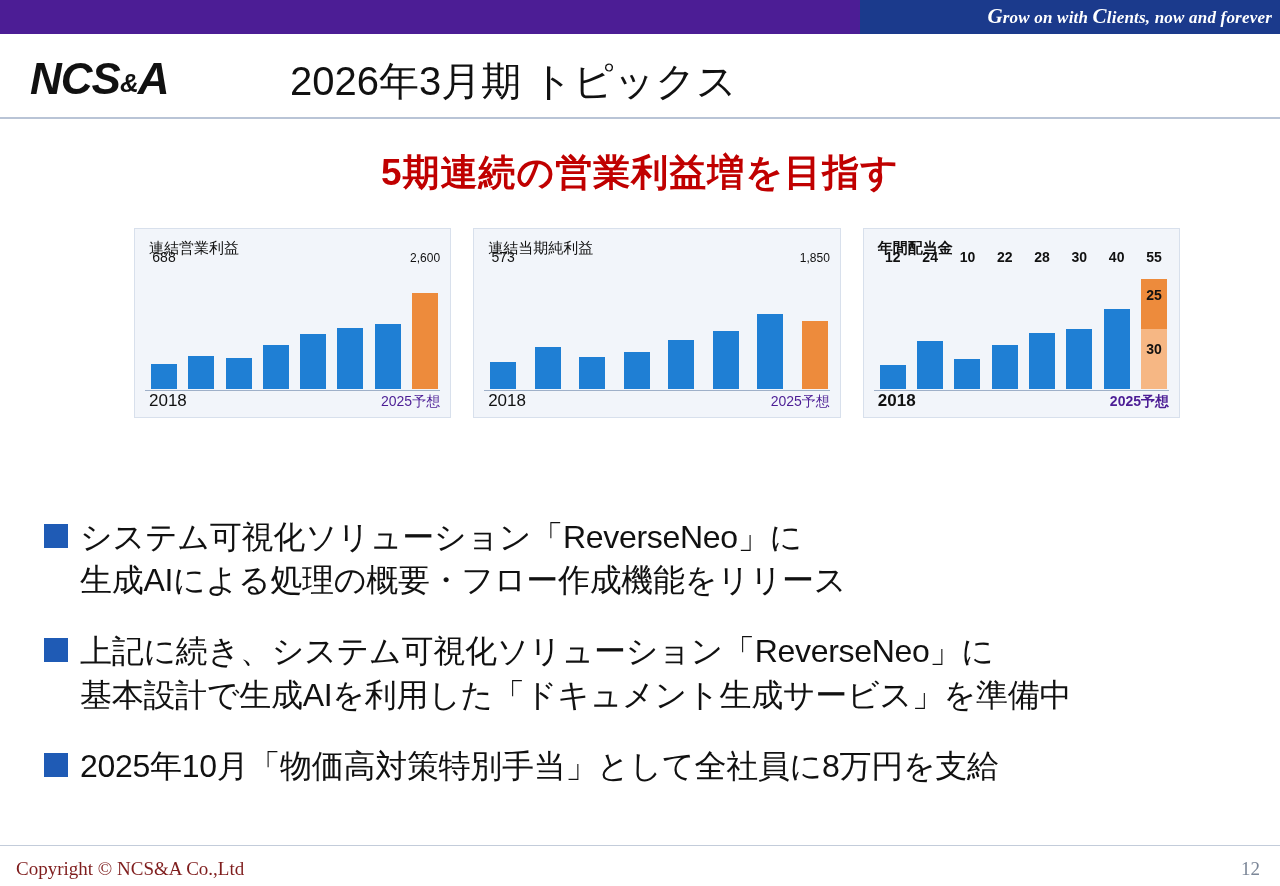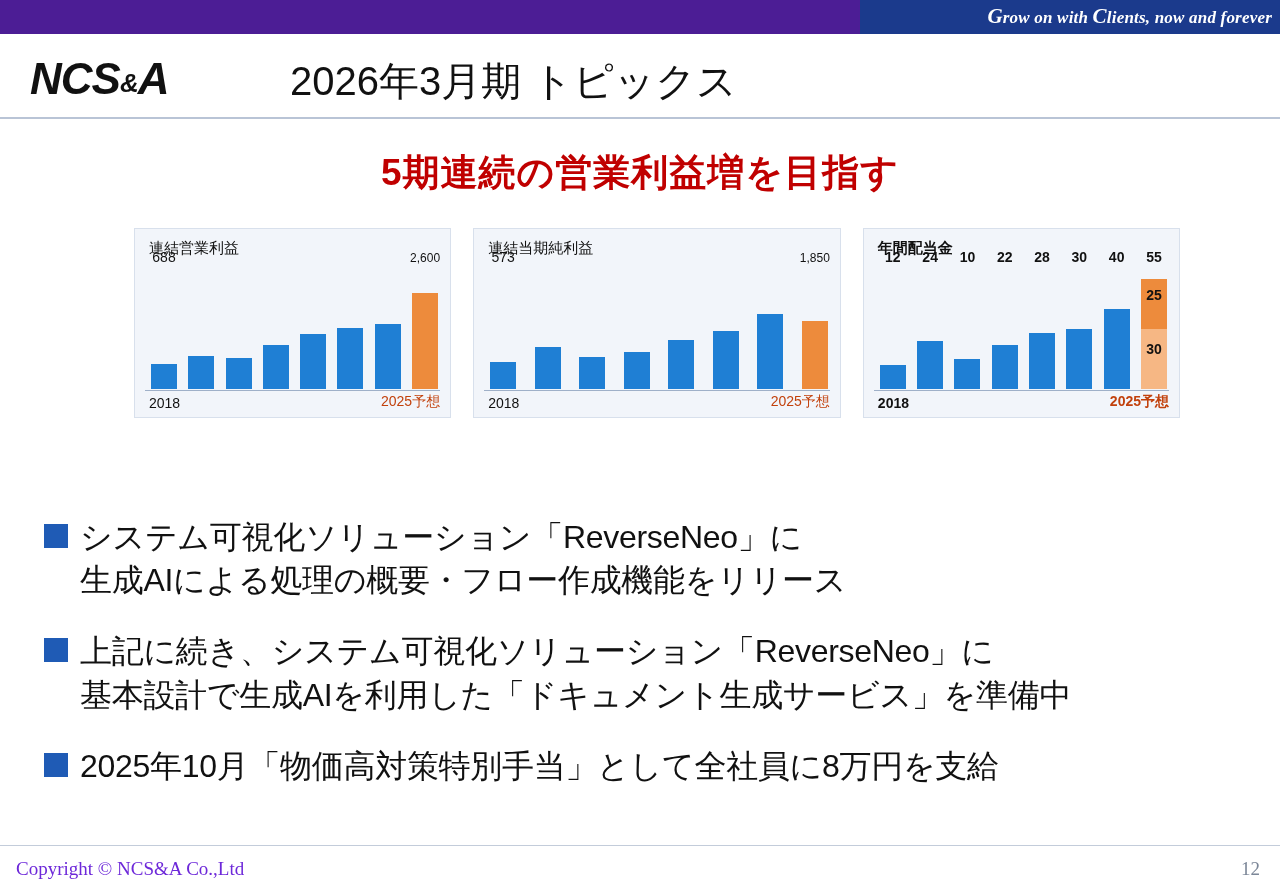--- a/index.html
+++ b/index.html
@@ -182,29 +182,29 @@
     left: 10px;
     right: 10px;
     bottom: 26px;
     height: 1px;
     background: #9fb0c8;
   }
   .axis-left {
     position: absolute;
     left: 14px;
     bottom: 6px;
-    font-size: 14px;
+    font-size: 17px;
     color: #111111;
   }
   .axis-right {
     position: absolute;
     right: 10px;
     bottom: 6px;
     font-size: 14px;
-    color: #c2410c;
+    color: #4c1d95;
   }
 
   
   .bullets {
     position: absolute;
     left: 44px;
     top: 468px;
     width: 1210px;
     margin-top: 48px;
   }
@@ -236,21 +236,21 @@
     top: 845px;
     width: 1280px;
     height: 1px;
     background: #c3ccda;
   }
   .copyright {
     position: absolute;
     left: 16px;
     top: 858px;
     font-size: 19px;
-    color: #6d28d9;
+    color: #7f1d1d;
     font-family: "Liberation Serif", serif;
   }
   .page-number {
     position: absolute;
     right: 20px;
     top: 858px;
     font-size: 19px;
     color: #7c8798;
     font-family: "Liberation Serif", serif;
   }

